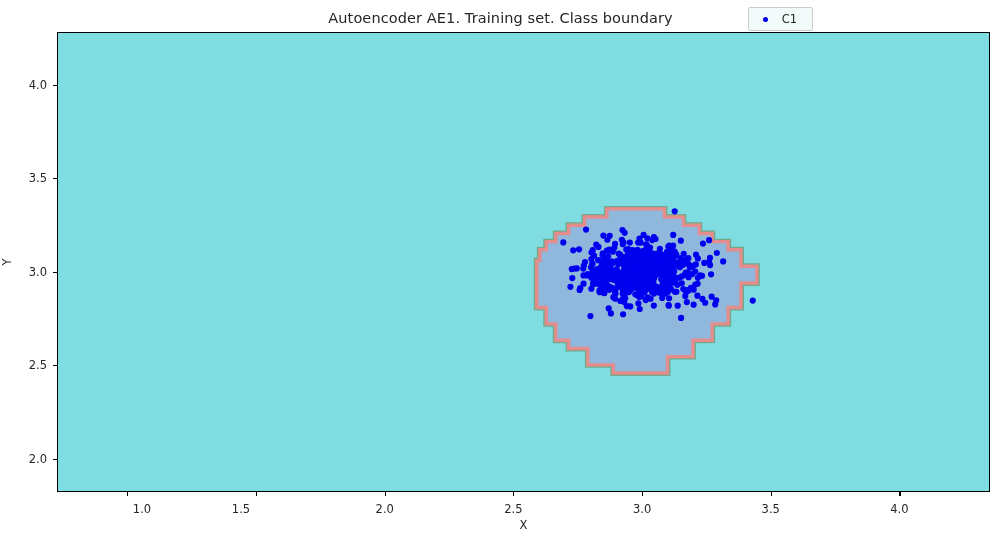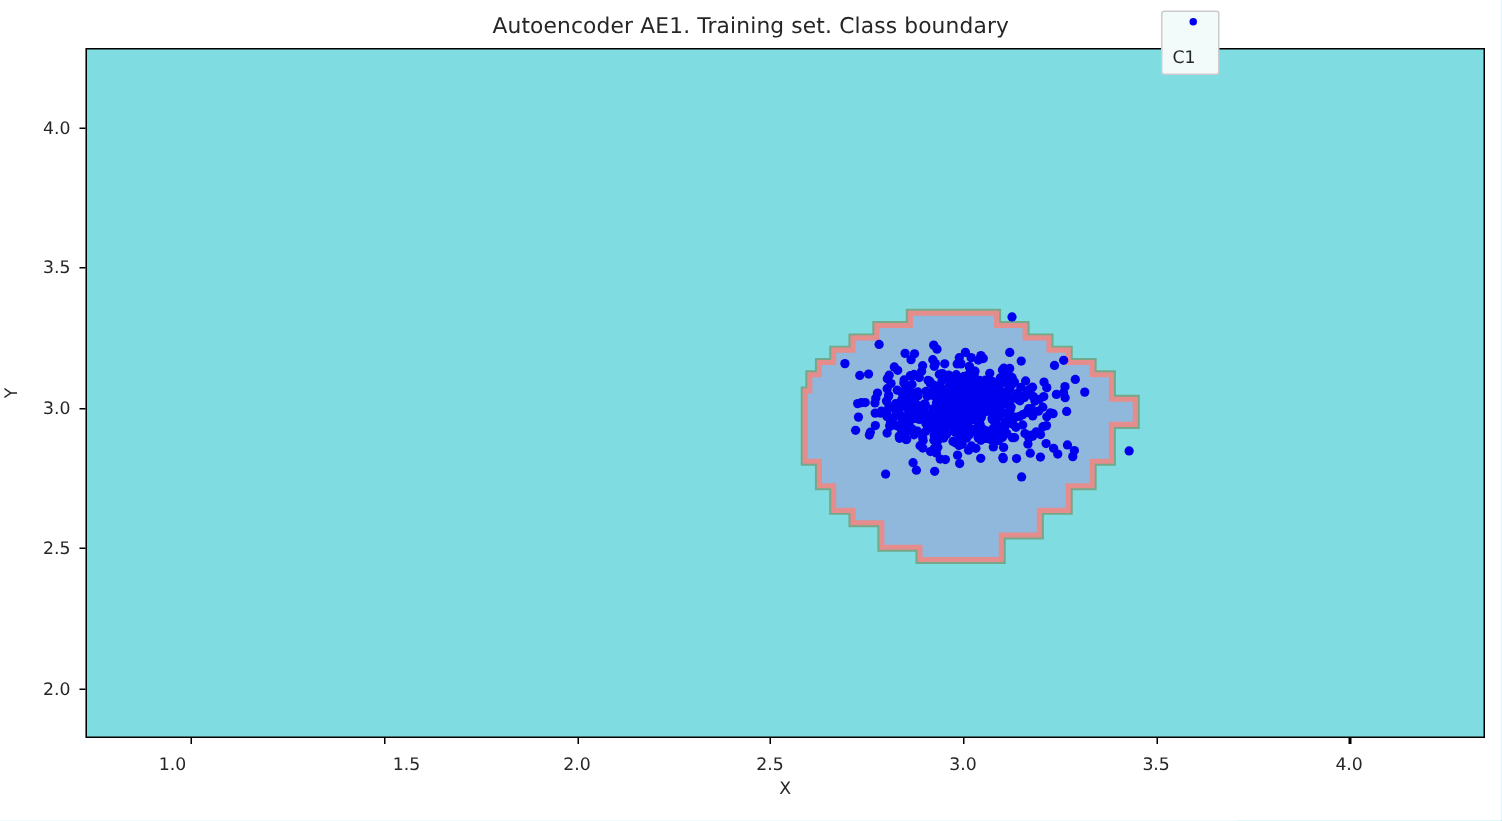--- a/index.html
+++ b/index.html
@@ -43,21 +43,20 @@
     position:absolute;left:0px;top:262px;font-size:11.5px;color:#262626;
     transform:rotate(-90deg) translateX(-50%);transform-origin:left top;
     white-space:nowrap;
   }
 
   #legend{
     position:absolute;right:12px;top:7px;
     background:#F2FAFA;border:0.9px solid #CCCCCC;border-radius:2px;
     padding:4px 9px 4px 7px;display:flex;align-items:center;gap:14px;
     box-sizing:border-box;
-    flex-direction:column;
   }
   #legend .legend-dot{
     width:5px;height:5px;border-radius:50%;background:#0000EE;display:block;
     margin-left:7px;
   }
   #legend .legend-text{font-size:11.5px;color:#262626;margin-right:6px;}
   .axes-tick-container{position:absolute;left:57px;top:32px;width:933px;height:460px;}
 </style>
 </head>
 <body>
@@ -677,23 +676,23 @@
             <circle cx="566.74" cy="246.51" r="3.1" fill="#0000EE"></circle>
             <circle cx="618.01" cy="179.07" r="3.1" fill="#0000EE"></circle>
             <circle cx="696.24" cy="268.79" r="3.1" fill="#0000EE"></circle>
           </g>
         </svg>
     </div>
   </div>
 
   <div class="axes-tick-container" id="tick-container">
       <div class="tick-mark xtick-mark" style="left: 70.3835px;"></div>
-      <div class="xtick-label" style="left: 58px;">1.0</div>
+      <div class="xtick-label" style="left: 85px;">1.0</div>
       <div class="tick-mark xtick-mark" style="left: 199.055px;"></div>
-      <div class="xtick-label" style="left: 214px;">1.5</div>
+      <div class="xtick-label" style="left: 184px;">1.5</div>
       <div class="tick-mark xtick-mark" style="left: 327.727px;"></div>
       <div class="xtick-label" style="left: 327.727px;">2.0</div>
       <div class="tick-mark xtick-mark" style="left: 456.399px;"></div>
       <div class="xtick-label" style="left: 456.399px;">2.5</div>
       <div class="tick-mark xtick-mark" style="left: 585.071px;"></div>
       <div class="xtick-label" style="left: 585.071px;">3.0</div>
       <div class="tick-mark xtick-mark" style="left: 713.743px;"></div>
       <div class="xtick-label" style="left: 713.743px;">3.5</div>
       <div class="tick-mark xtick-mark" style="left: 842.415px;"></div>
       <div class="xtick-label" style="left: 842.415px;">4.0</div>

